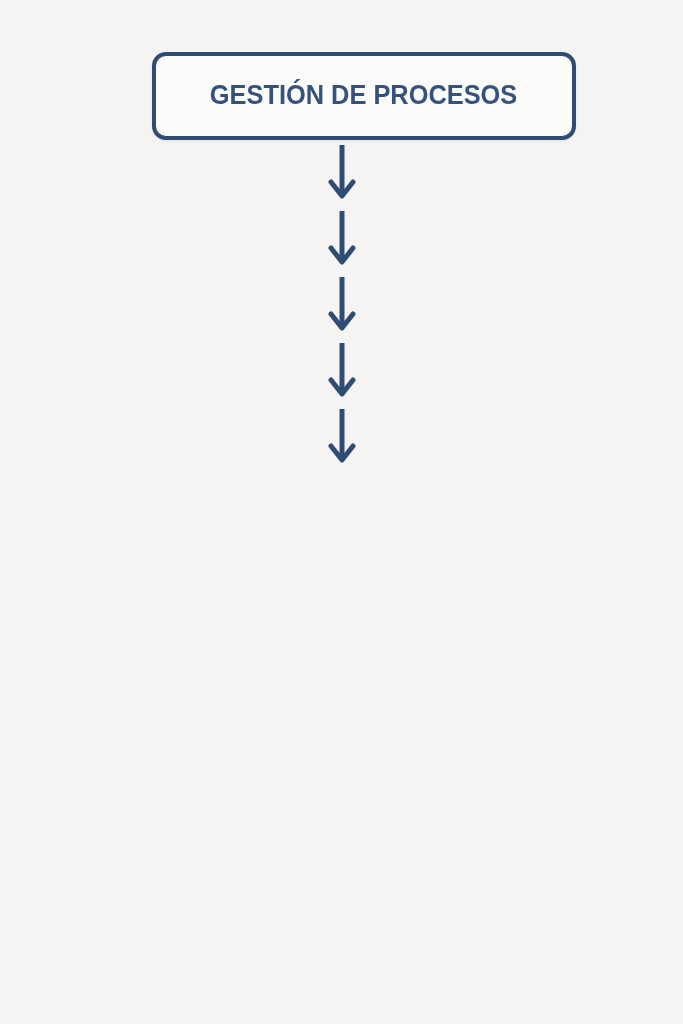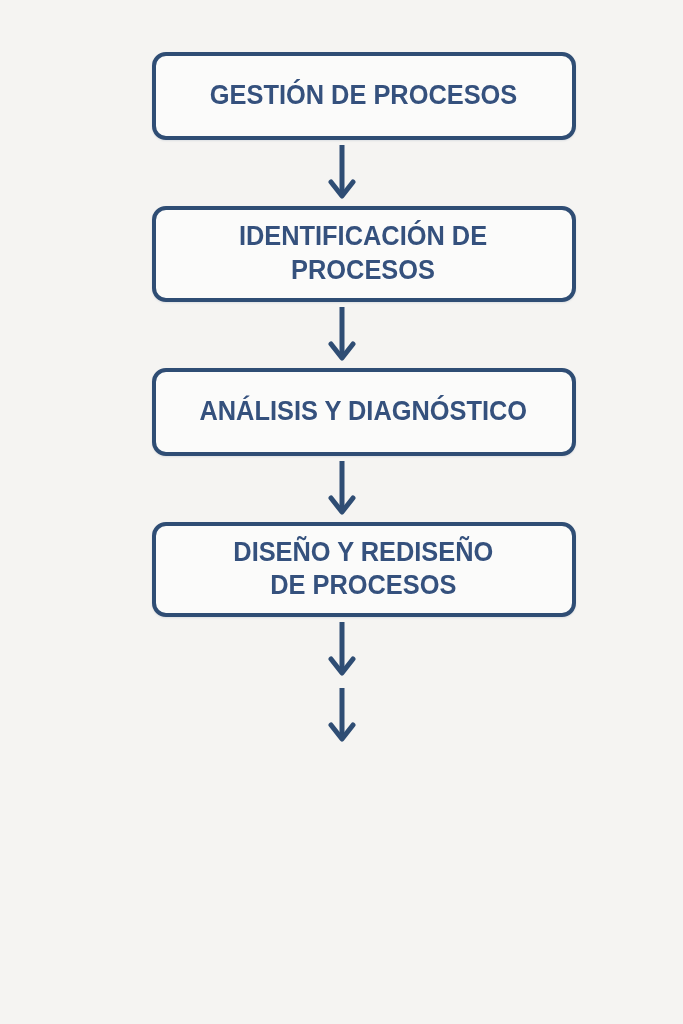--- a/index.html
+++ b/index.html
@@ -61,43 +61,32 @@
 
   <div class="flow-box">
     <span class="label">GESTIÓN DE PROCESOS</span>
   </div>
 
   <svg class="flow-arrow" width="28" height="56" viewBox="0 0 28 56" fill="none">
     <line x1="14" y1="0" x2="14" y2="48" stroke="#2f4d74" stroke-width="5"></line>
     <polyline points="3,37 14,51 25,37" stroke="#2f4d74" stroke-width="5" fill="none" stroke-linecap="round" stroke-linejoin="round"></polyline>
   </svg>
 
-  <div class="flow-box">
-    <span class="label">IDENTIFICACIÓN DE
-PROCESOS</span>
-  </div>
 
   <svg class="flow-arrow" width="28" height="56" viewBox="0 0 28 56" fill="none">
     <line x1="14" y1="0" x2="14" y2="48" stroke="#2f4d74" stroke-width="5"></line>
     <polyline points="3,37 14,51 25,37" stroke="#2f4d74" stroke-width="5" fill="none" stroke-linecap="round" stroke-linejoin="round"></polyline>
   </svg>
 
-  <div class="flow-box">
-    <span class="label">ANÁLISIS Y DIAGNÓSTICO</span>
-  </div>
 
   <svg class="flow-arrow" width="28" height="56" viewBox="0 0 28 56" fill="none">
     <line x1="14" y1="0" x2="14" y2="48" stroke="#2f4d74" stroke-width="5"></line>
     <polyline points="3,37 14,51 25,37" stroke="#2f4d74" stroke-width="5" fill="none" stroke-linecap="round" stroke-linejoin="round"></polyline>
   </svg>
 
-  <div class="flow-box">
-    <span class="label">DISEÑO Y REDISEÑO
-DE PROCESOS</span>
-  </div>
 
   <svg class="flow-arrow" width="28" height="56" viewBox="0 0 28 56" fill="none">
     <line x1="14" y1="0" x2="14" y2="48" stroke="#2f4d74" stroke-width="5"></line>
     <polyline points="3,37 14,51 25,37" stroke="#2f4d74" stroke-width="5" fill="none" stroke-linecap="round" stroke-linejoin="round"></polyline>
   </svg>
 
 
   <svg class="flow-arrow" width="28" height="56" viewBox="0 0 28 56" fill="none">
     <line x1="14" y1="0" x2="14" y2="48" stroke="#2f4d74" stroke-width="5"></line>
     <polyline points="3,37 14,51 25,37" stroke="#2f4d74" stroke-width="5" fill="none" stroke-linecap="round" stroke-linejoin="round"></polyline>

